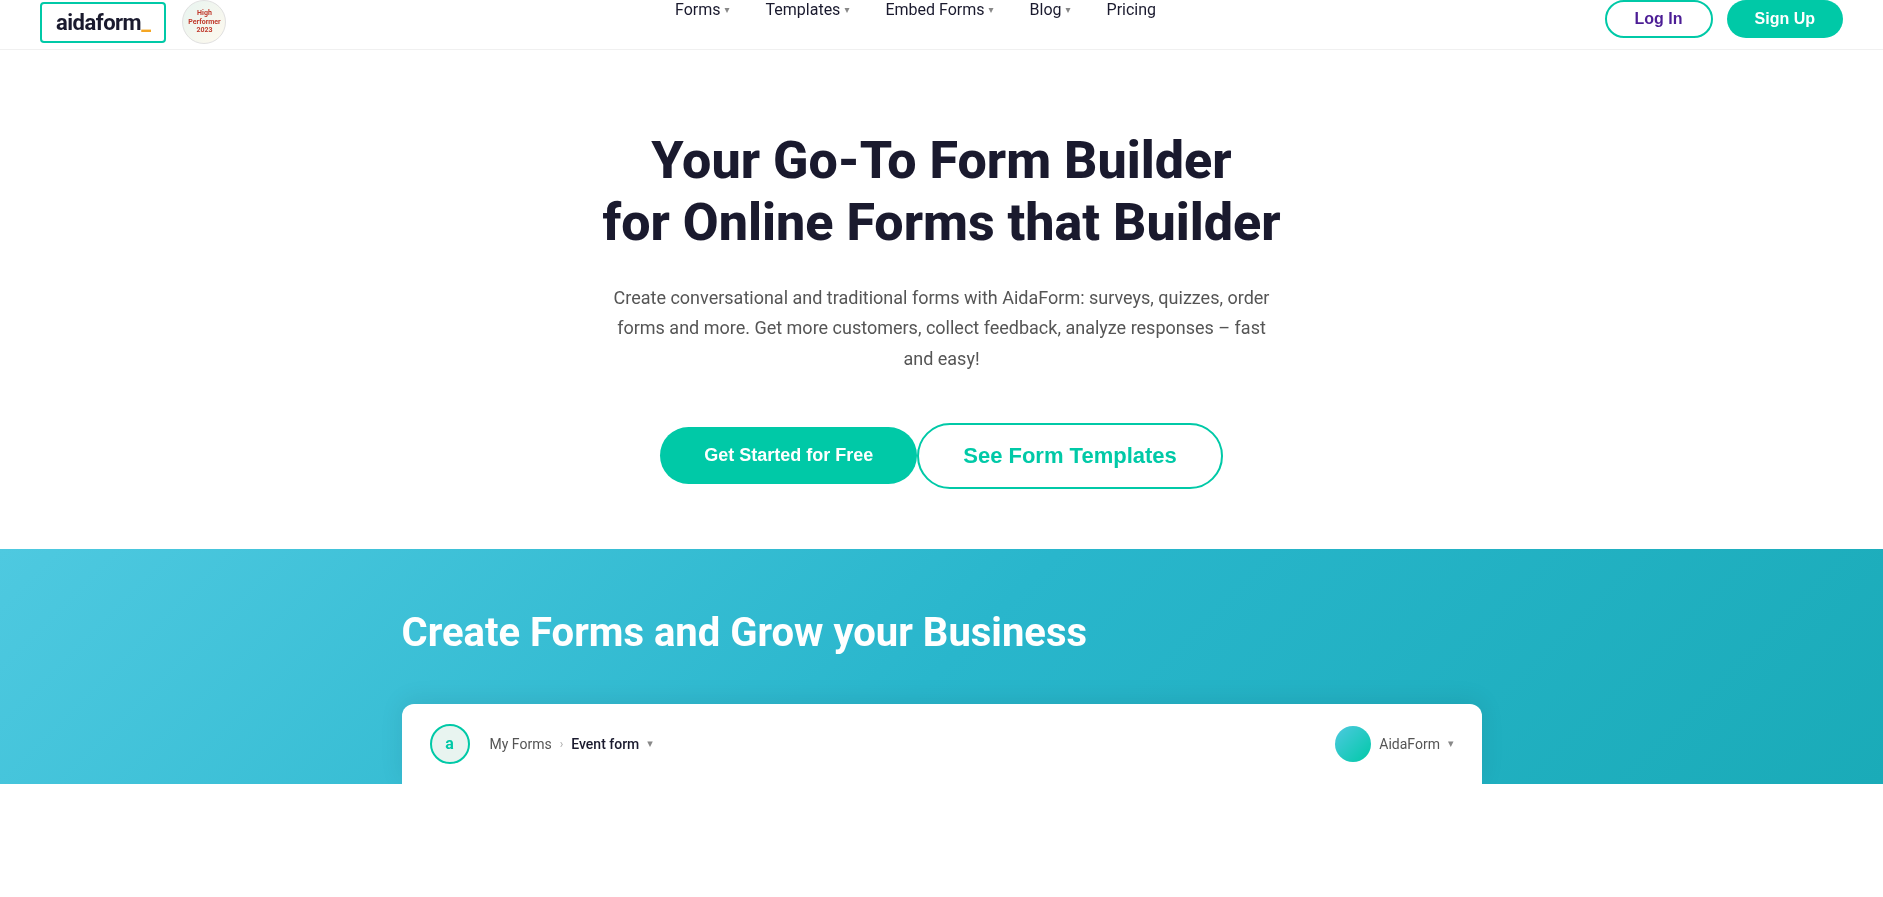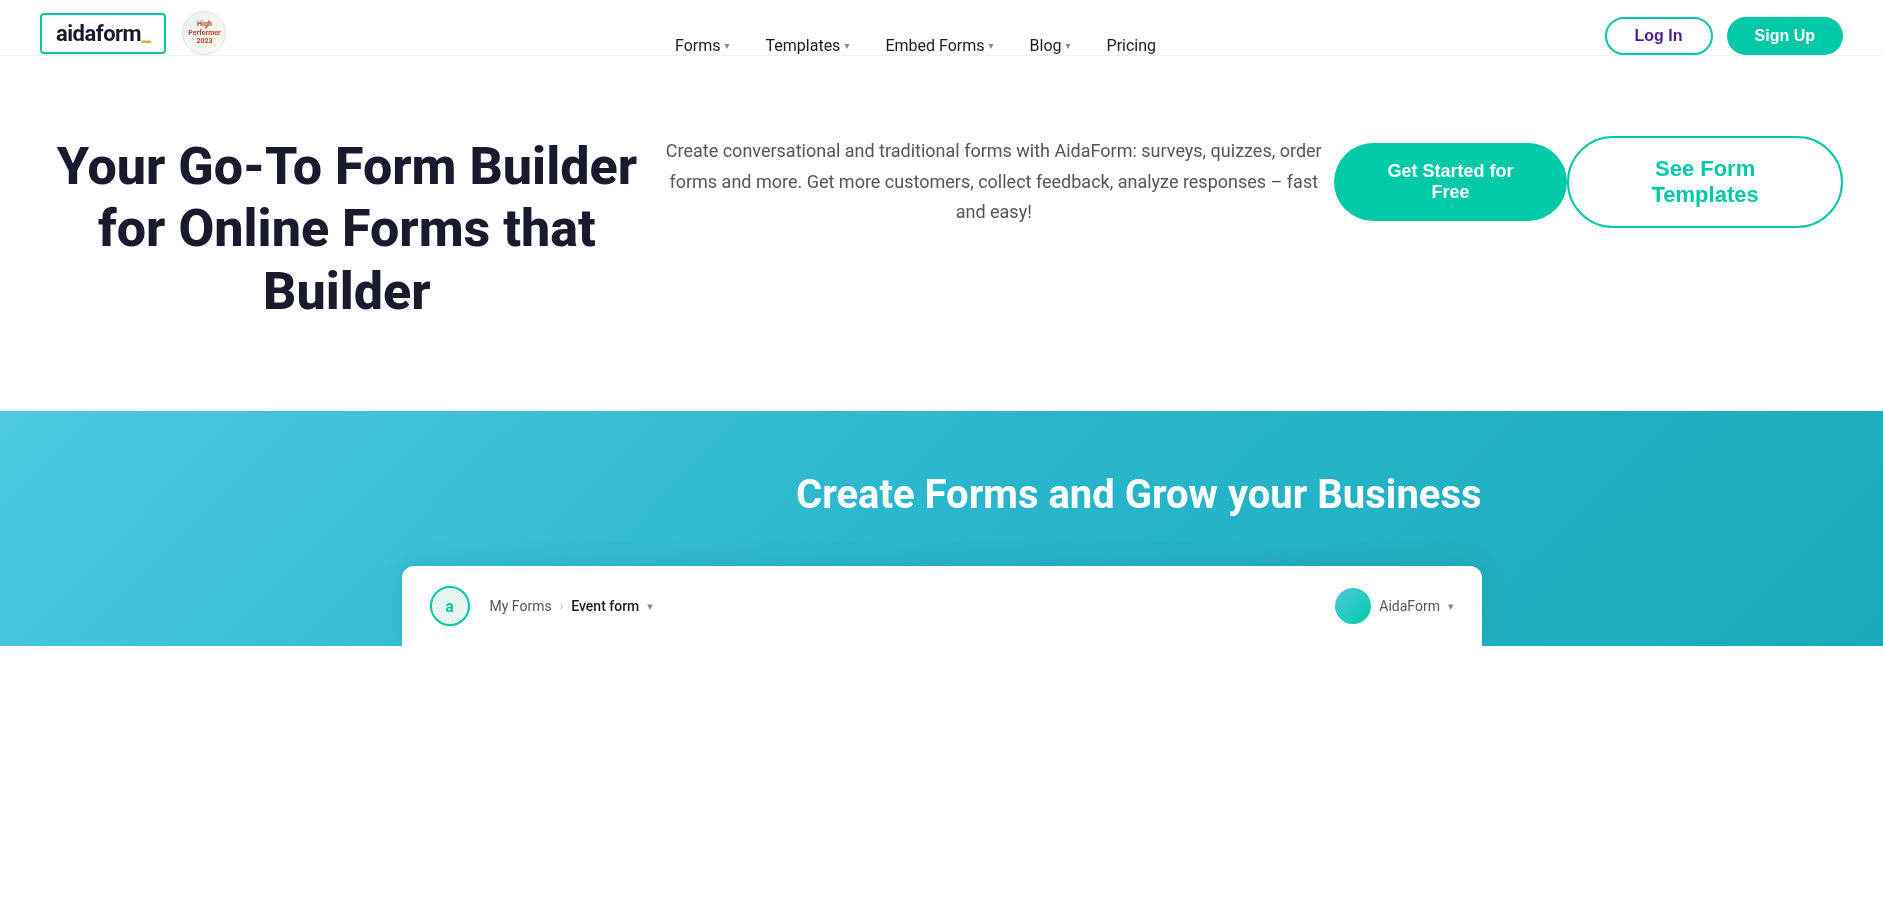--- a/index.html
+++ b/index.html
@@ -1,24 +1,24 @@
 <!DOCTYPE html>
 <html><head>
   <meta charset="utf-8">
   <style>
     * { margin: 0; padding: 0; box-sizing: border-box; }
     body { font-family: -apple-system, BlinkMacSystemFont, 'Segoe UI', Roboto, Helvetica, Arial, sans-serif; background: #fff; color: #1a1a2e; }
 
     
     .navbar {
       display: flex;
-      align-items: flex-end;
+      align-items: flex-start;
       justify-content: space-between;
       padding: 0 40px;
-      height: 56px;
+      height: 50px;
       background: #fff;
       border-bottom: 1px solid #f0f0f0;
       position: sticky;
       top: 0;
       z-index: 100;
     }
     .navbar-left {
       display: flex;
       align-items: center;
       gap: 16px;
@@ -92,22 +92,22 @@
       padding: 10px 28px;
       border-radius: 50px;
       font-size: 16px;
       font-weight: 600;
       cursor: pointer;
     }
 
     
     .hero {
       display: flex;
-      flex-direction: row;
-      align-items: flex-start;
+      flex-direction: column;
+      align-items: center;
       text-align: center;
       padding: 80px 40px 60px;
       background: #fff;
     }
     .hero-title {
       font-size: 52px;
       font-weight: 800;
       color: #1a1a2e;
       line-height: 1.2;
       max-width: 760px;
@@ -152,21 +152,21 @@
       width: 100%;
       padding: 0;
       overflow: hidden;
     }
     .bottom-banner-inner {
       max-width: 1160px;
       margin: 0 auto;
       padding: 60px 40px 0;
     }
     .bottom-banner-title {
-      text-align: right;
+      text-align: left;
       font-size: 40px;
       font-weight: 700;
       color: #fff;
       margin-bottom: 48px;
     }
     .app-preview {
       background: #fff;
       border-radius: 12px 12px 0 0;
       min-height: 80px;
       display: flex;

